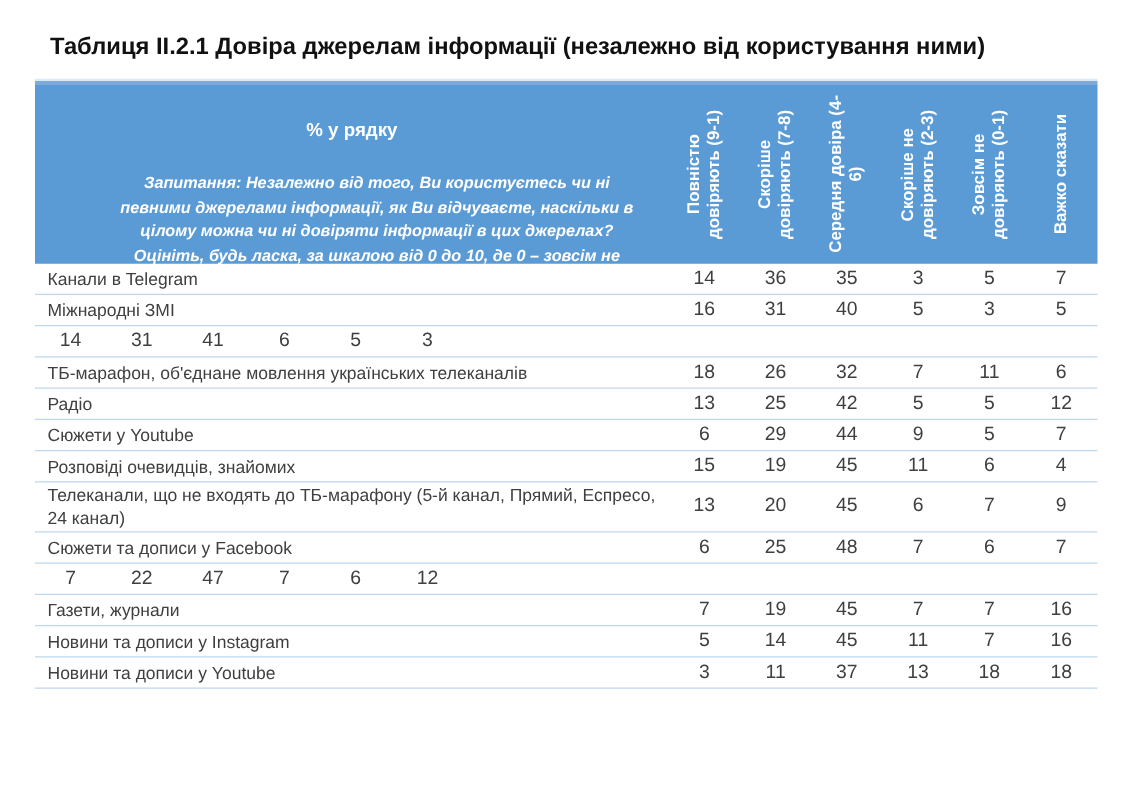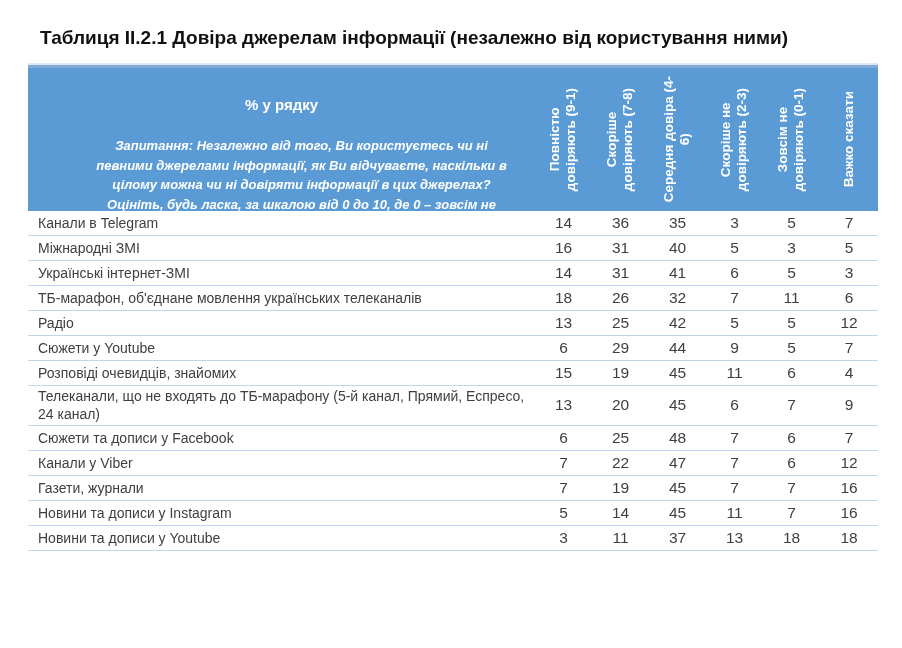--- a/index.html
+++ b/index.html
@@ -156,21 +156,20 @@
         <div class="trow">
           <div class="tlabel">Міжнародні ЗМІ</div>
           <div class="tcell">16</div>
           <div class="tcell">31</div>
           <div class="tcell">40</div>
           <div class="tcell">5</div>
           <div class="tcell">3</div>
           <div class="tcell">5</div>
         </div>
         <div class="trow">
-          <div class="tlabel">Українські інтернет-ЗМІ</div>
           <div class="tcell">14</div>
           <div class="tcell">31</div>
           <div class="tcell">41</div>
           <div class="tcell">6</div>
           <div class="tcell">5</div>
           <div class="tcell">3</div>
         </div>
         <div class="trow">
           <div class="tlabel">ТБ-марафон, об'єднане мовлення українських телеканалів</div>
           <div class="tcell">18</div>
@@ -219,21 +218,20 @@
         <div class="trow">
           <div class="tlabel">Сюжети та дописи у Facebook</div>
           <div class="tcell">6</div>
           <div class="tcell">25</div>
           <div class="tcell">48</div>
           <div class="tcell">7</div>
           <div class="tcell">6</div>
           <div class="tcell">7</div>
         </div>
         <div class="trow">
-          <div class="tlabel">Канали у Viber</div>
           <div class="tcell">7</div>
           <div class="tcell">22</div>
           <div class="tcell">47</div>
           <div class="tcell">7</div>
           <div class="tcell">6</div>
           <div class="tcell">12</div>
         </div>
         <div class="trow">
           <div class="tlabel">Газети, журнали</div>
           <div class="tcell">7</div>

